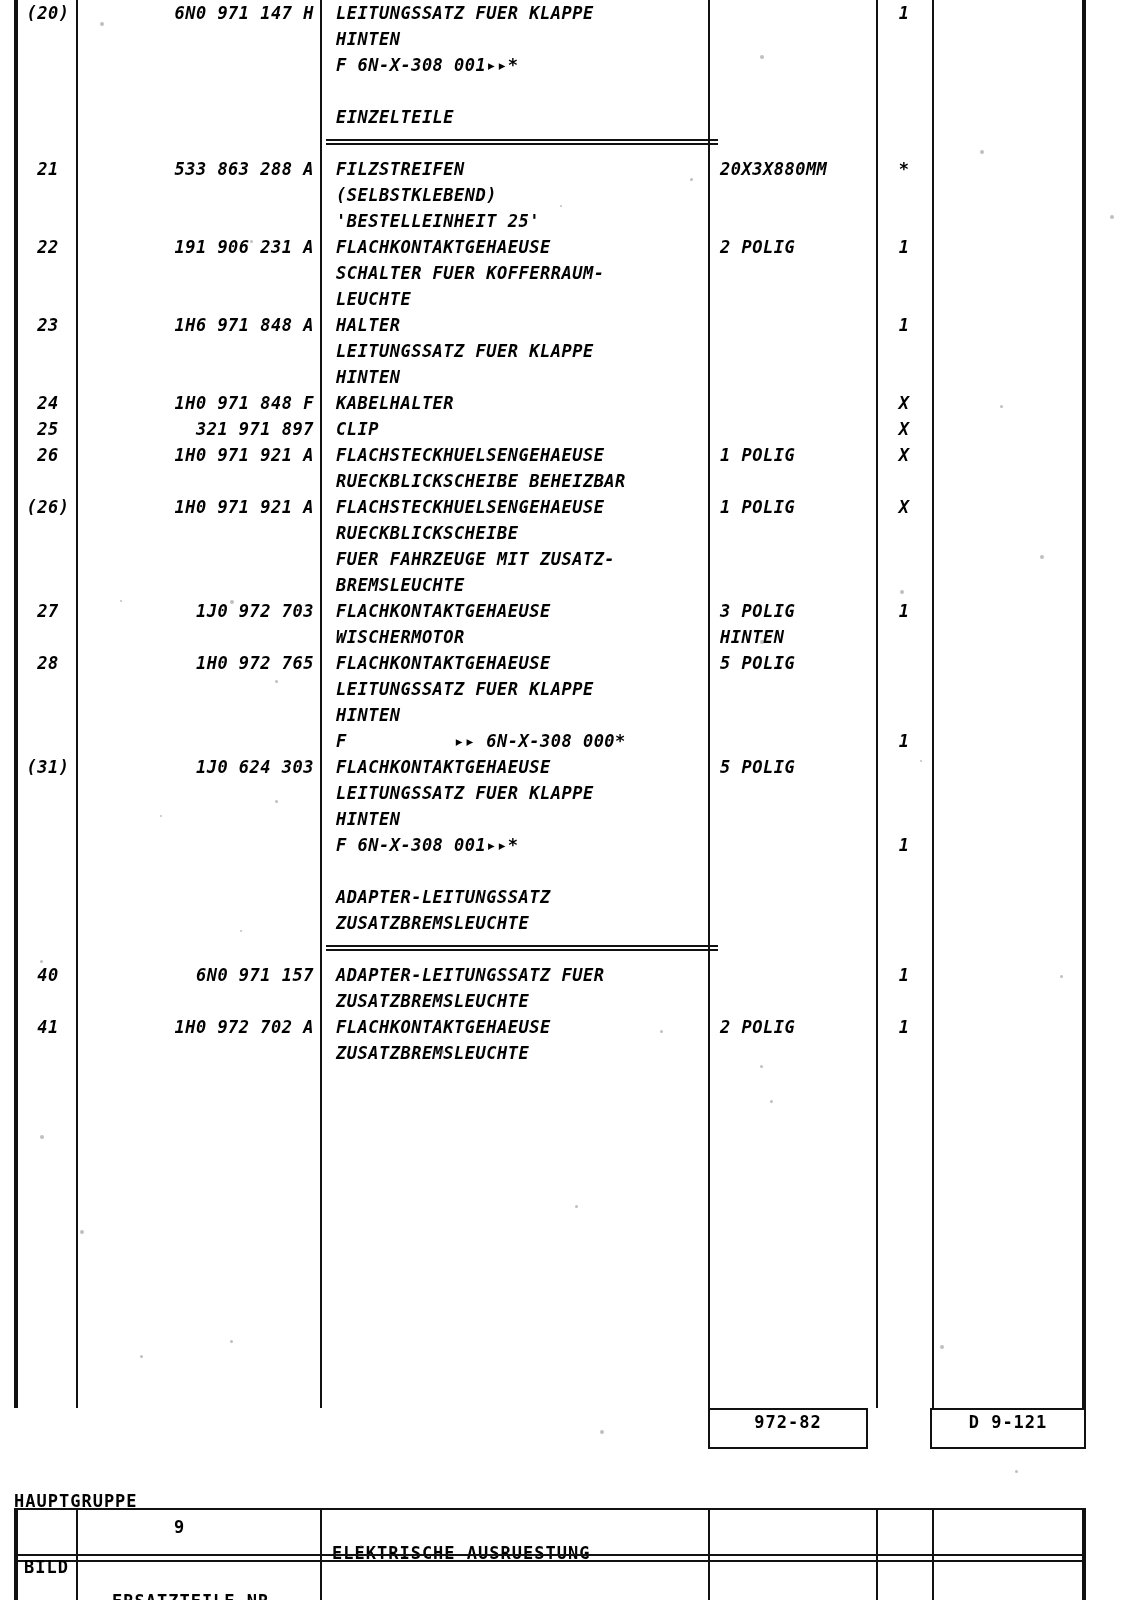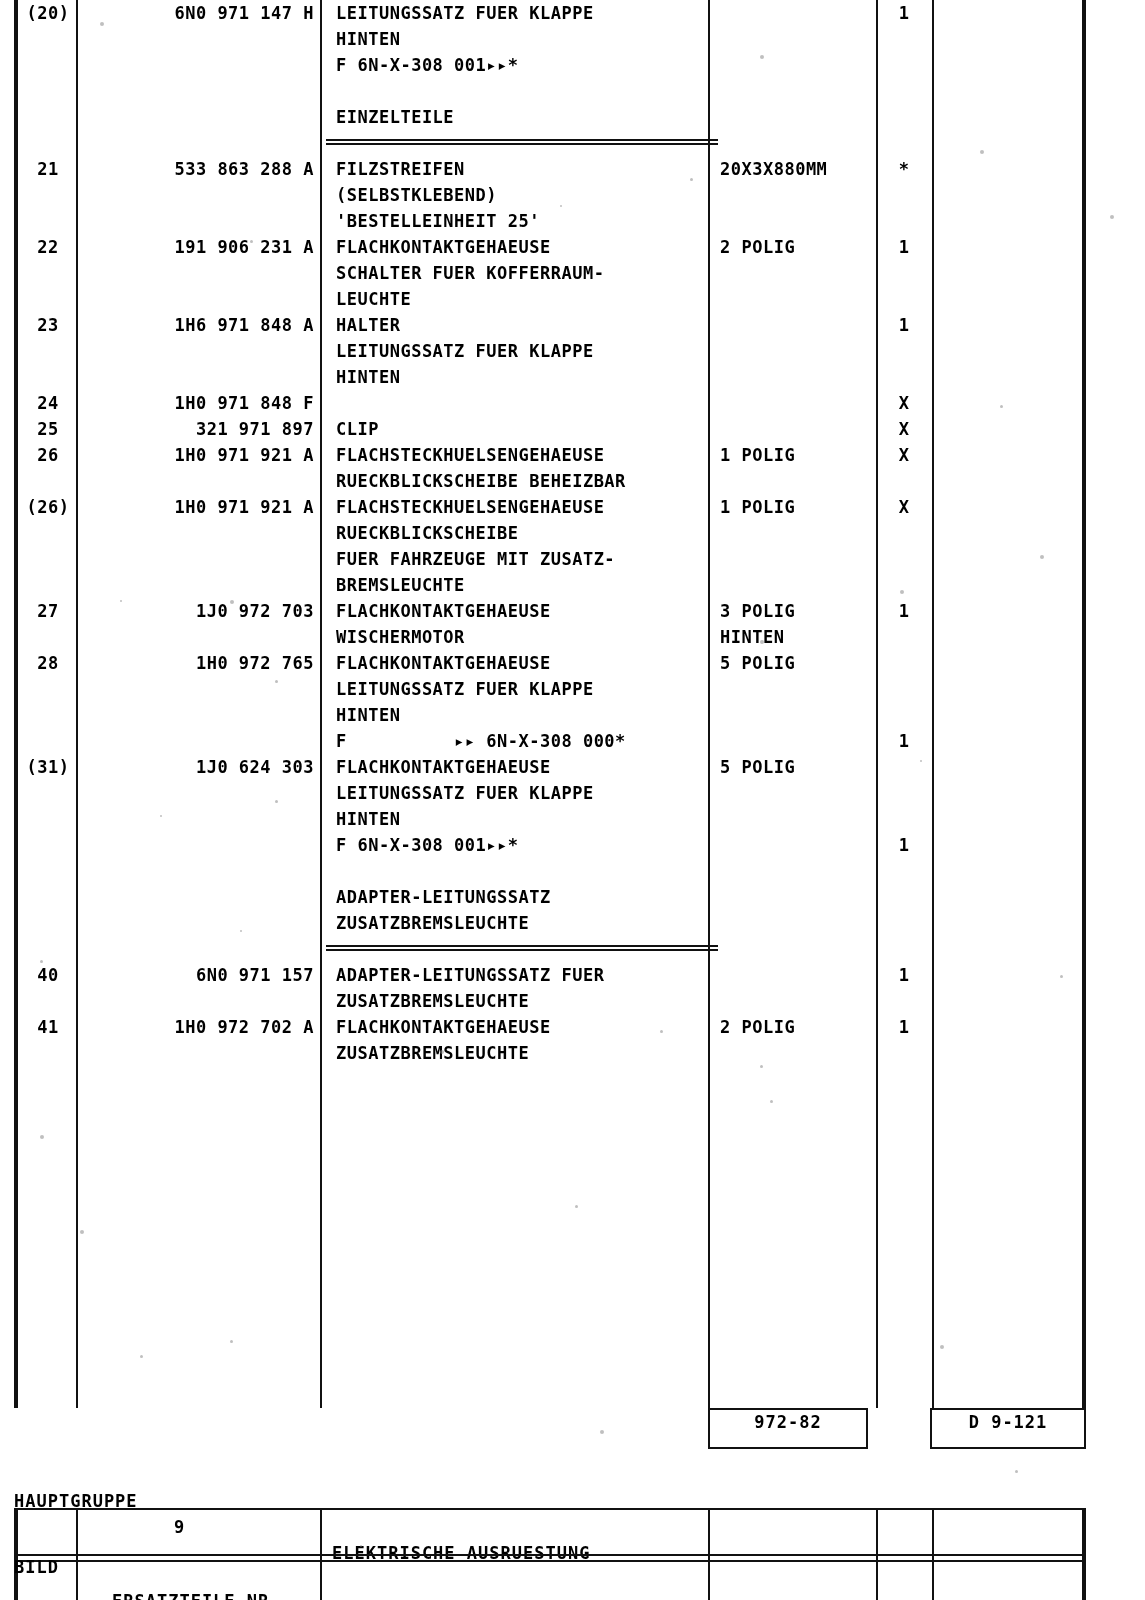--- a/index.html
+++ b/index.html
@@ -25,20 +25,21 @@
   }
 
   
   #catalog-table {
     position: absolute;
     left: 14px;
     top: 0px;
     width: 856px;
     height: 1408px;
     box-sizing: border-box;
+    font-style: italic;
   }
   .vline {
     position: absolute;
     top: 0;
     bottom: 0;
     width: 2px;
     background: #111;
   }
   .vline.thick { width: 4px; }
 
@@ -170,21 +171,21 @@
     position: absolute;
     top: 8px;
     left: 0; right: 0;
     height: 34px;
     font-size: 17px;
     line-height: 34px;
     font-weight: bold;
     letter-spacing: 1px;
     white-space: pre;
   }
-  #bottom-header-table .h-bild  { position: absolute; left: 0; }
+  #bottom-header-table .h-bild  { position: absolute; left: 10px; }
   #bottom-header-table .h-part  { position: absolute; left: 98px; }
   #bottom-header-table .vline   { top: 0; bottom: 0; }
 </style>
 </head>
 <body>
 
 <div id="catalog-table">
 
   <div class="vline thick col-left"></div>
   <div class="vline col-a"></div>
@@ -203,21 +204,21 @@
       <div class="row"><div class="dblrule" style="left: 312px; right: 152px; top: 9px;"></div></div>
       <div class="row"><span class="c-bild">21</span><span class="c-part">533 863 288 A</span><span class="c-desc">FILZSTREIFEN</span><span class="c-rem">20X3X880MM</span><span class="c-st">*</span></div>
       <div class="row"><span class="c-desc">(SELBSTKLEBEND)</span></div>
       <div class="row"><span class="c-desc">'BESTELLEINHEIT 25'</span></div>
       <div class="row"><span class="c-bild">22</span><span class="c-part">191 906 231 A</span><span class="c-desc">FLACHKONTAKTGEHAEUSE</span><span class="c-rem">2 POLIG</span><span class="c-st">1</span></div>
       <div class="row"><span class="c-desc">SCHALTER FUER KOFFERRAUM-</span></div>
       <div class="row"><span class="c-desc">LEUCHTE</span></div>
       <div class="row"><span class="c-bild">23</span><span class="c-part">1H6 971 848 A</span><span class="c-desc">HALTER</span><span class="c-st">1</span></div>
       <div class="row"><span class="c-desc">LEITUNGSSATZ FUER KLAPPE</span></div>
       <div class="row"><span class="c-desc">HINTEN</span></div>
-      <div class="row"><span class="c-bild">24</span><span class="c-part">1H0 971 848 F</span><span class="c-st">X</span></div>
+      <div class="row"><span class="c-bild">24</span><span class="c-part">1H0 971 848 F</span><span class="c-desc">KABELHALTER</span><span class="c-st">X</span></div>
       <div class="row"><span class="c-bild">25</span><span class="c-part">321 971 897</span><span class="c-desc">CLIP</span><span class="c-st">X</span></div>
       <div class="row"><span class="c-bild">26</span><span class="c-part">1H0 971 921 A</span><span class="c-desc">FLACHSTECKHUELSENGEHAEUSE</span><span class="c-rem">1 POLIG</span><span class="c-st">X</span></div>
       <div class="row"><span class="c-desc">RUECKBLICKSCHEIBE BEHEIZBAR</span></div>
       <div class="row"><span class="c-bild">(26)</span><span class="c-part">1H0 971 921 A</span><span class="c-desc">FLACHSTECKHUELSENGEHAEUSE</span><span class="c-rem">1 POLIG</span><span class="c-st">X</span></div>
       <div class="row"><span class="c-desc">RUECKBLICKSCHEIBE</span></div>
       <div class="row"><span class="c-desc">FUER FAHRZEUGE MIT ZUSATZ-</span></div>
       <div class="row"><span class="c-desc">BREMSLEUCHTE</span></div>
       <div class="row"><span class="c-bild">27</span><span class="c-part">1J0 972 703</span><span class="c-desc">FLACHKONTAKTGEHAEUSE</span><span class="c-rem">3 POLIG</span><span class="c-st">1</span></div>
       <div class="row"><span class="c-desc">WISCHERMOTOR</span><span class="c-rem">HINTEN</span></div>
       <div class="row"><span class="c-bild">28</span><span class="c-part">1H0 972 765</span><span class="c-desc">FLACHKONTAKTGEHAEUSE</span><span class="c-rem">5 POLIG</span></div>

